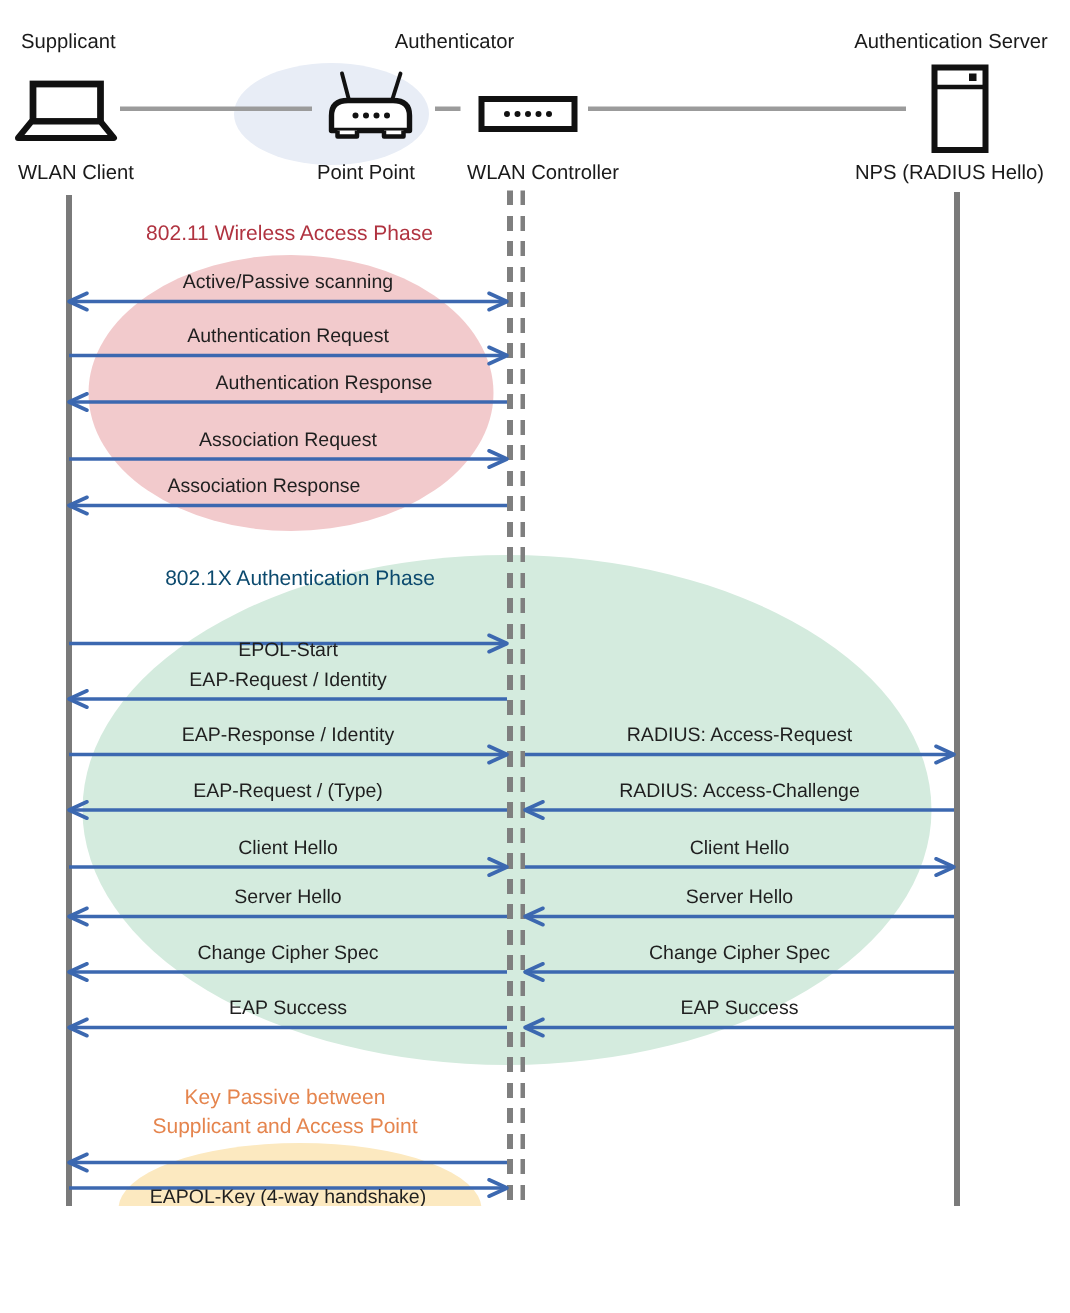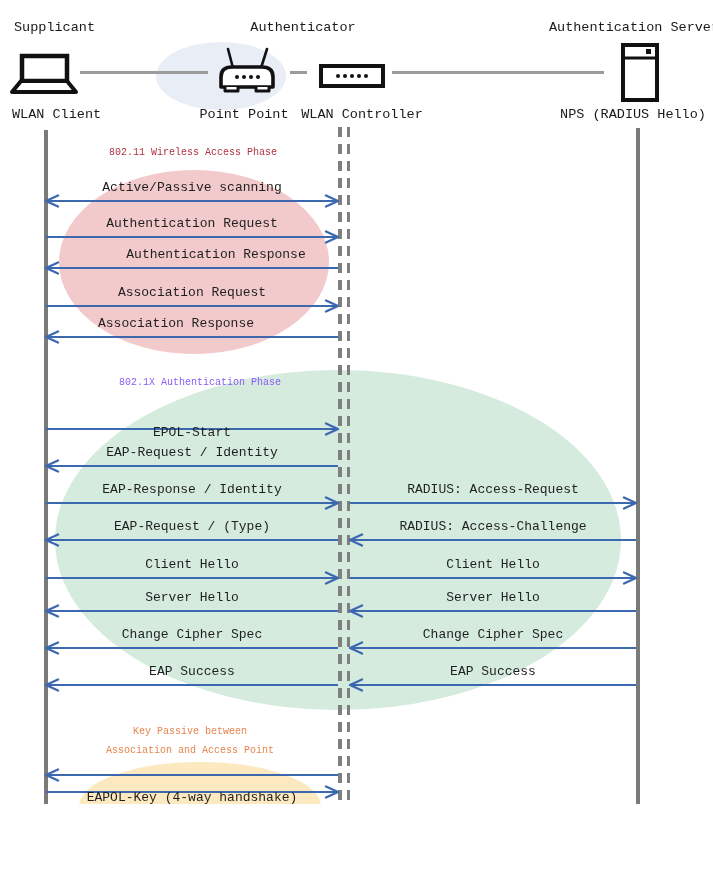--- a/index.html
+++ b/index.html
@@ -1,36 +1,36 @@
 <!DOCTYPE html>
 <html><head>
 <meta charset="utf-8">
 <style>
   html,body{margin:0;padding:0;background:#fff;}
   .canvas{
     position:relative;width:713px;height:804px;background:#ffffff;overflow:hidden;
-    font-family:Liberation Mono, monospace;color:#1f1f1f;
+    font-family:Liberation Sans, sans-serif;color:#1f1f1f;
   }
   .role-label{position:absolute;top:20px;font-size:13.5px;color:#1a1a1a;white-space:nowrap;z-index:4;}
   .device-label{position:absolute;top:107px;font-size:13.5px;color:#1a1a1a;white-space:nowrap;z-index:4;}
   .centered{transform:translateX(-50%);}
   .connector{position:absolute;top:71px;height:3px;background:#9B9B9B;z-index:1;}
   .icon-svg{position:absolute;z-index:3;}
   .hub-ellipse{
     position:absolute;left:156px;top:42px;width:130px;height:68px;border-radius:50%;z-index:0;
   }
   .lifeline{position:absolute;width:3.5px;background:#7A7A7A;z-index:1;}
   .lifeline.dashed{
     background:repeating-linear-gradient(to bottom,#7F7F7F 0px,#7F7F7F 10px,transparent 10px,transparent 17px);
   }
   .ellipse{position:absolute;border-radius:50%;z-index:0;}
   .ellipse.e1{left:59px;top:170px;width:270px;height:184px;}
   .ellipse.e2{left:55px;top:370px;width:566px;height:340px;}
   .ellipse.e3{left:79px;top:762px;width:242px;height:88px;}
-  .phase-title{position:absolute;font-size:10px;white-space:nowrap;z-index:4;transform:translateX(-50%);}
+  .phase-title{position:absolute;font-size:14px;white-space:nowrap;z-index:4;transform:translateX(-50%);}
   .phase-title.two-line{text-align:center;line-height:19px;}
   #arrow-layer{position:absolute;left:0;top:0;z-index:2;}
   .msg-label{
     position:absolute;transform:translateX(-50%);font-size:13px;color:#1f1f1f;
     white-space:nowrap;z-index:4;
   }
 </style>
 </head>
 <body>
 
@@ -86,24 +86,24 @@
   <div class="ellipse e1" style="background: rgb(242, 202, 204);"></div>
   <div class="ellipse e2" style="background: rgb(212, 235, 222);"></div>
   <div class="ellipse e3" style="background: rgb(252, 233, 192);"></div>
 
   <div class="lifeline" style="left:44px;top:130px;height:730px;"></div>
   <div class="lifeline dashed" style="left:338px;top:127px;height:726px;"></div>
   <div class="lifeline dashed" style="left:346.5px;top:127px;height:726px;"></div>
   <div class="lifeline" style="left:636px;top:128px;height:727px;"></div>
 
   <div class="phase-title" style="left: 193px; top: 147px; color: rgb(176, 51, 64);">802.11 Wireless Access Phase</div>
-  <div class="phase-title" style="left: 200px; top: 377px; color: #8b5cf6;">802.1X Authentication Phase</div>
+  <div class="phase-title" style="left: 200px; top: 377px; color: #0c4a6e;">802.1X Authentication Phase</div>
   <div class="phase-title two-line" style="left: 190px; top: 722px; color: rgb(229, 133, 78);">
     <div>Key Passive between</div>
-    <div>Association and Access Point</div>
+    <div>Supplicant and Access Point</div>
   </div>
 
   <svg id="arrow-layer" width="713" height="875" viewBox="0 0 713 875">
       <line x1="46" y1="201" x2="338" y2="201" stroke="#3C68B0" stroke-width="2.2"></line>
       <polyline points="326,195.5 338,201 326,206.5" fill="none" stroke="#3C68B0" stroke-width="2.4" stroke-linecap="round" stroke-linejoin="round"></polyline>
       <polyline points="58,195.5 46,201 58,206.5" fill="none" stroke="#3C68B0" stroke-width="2.4" stroke-linecap="round" stroke-linejoin="round"></polyline>
       <line x1="46" y1="237" x2="338" y2="237" stroke="#3C68B0" stroke-width="2.2"></line>
       <polyline points="326,231.5 338,237 326,242.5" fill="none" stroke="#3C68B0" stroke-width="2.4" stroke-linecap="round" stroke-linejoin="round"></polyline>
       <line x1="46" y1="268" x2="338" y2="268" stroke="#3C68B0" stroke-width="2.2"></line>
       <polyline points="58,262.5 46,268 58,273.5" fill="none" stroke="#3C68B0" stroke-width="2.4" stroke-linecap="round" stroke-linejoin="round"></polyline>

